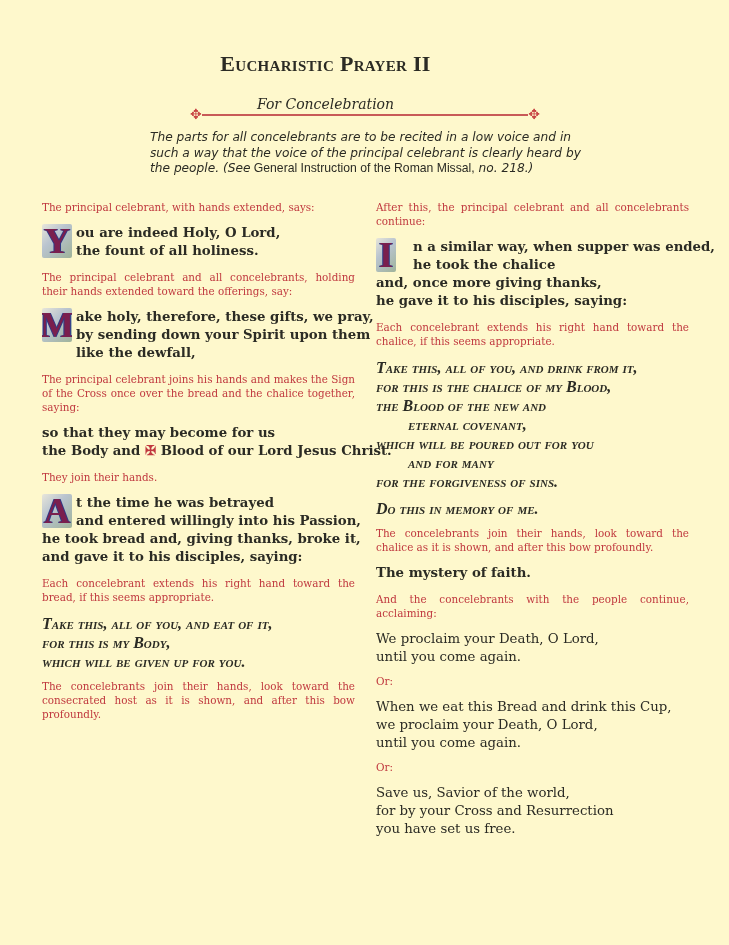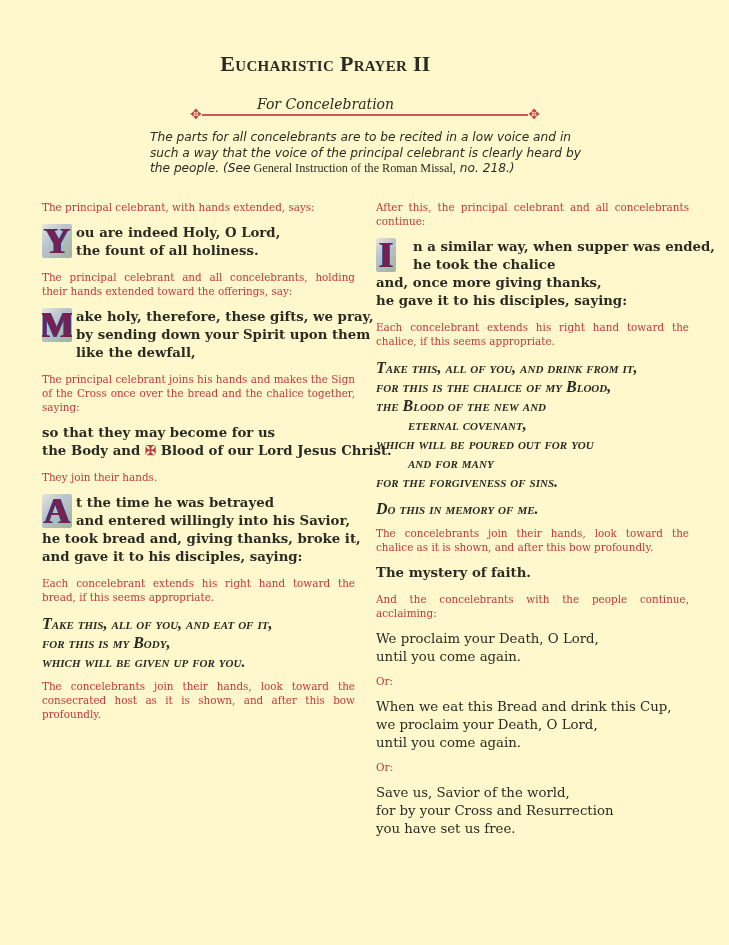--- a/index.html
+++ b/index.html
@@ -41,21 +41,21 @@
   }
   .ornament .fleur.left { left: 0; }
   .ornament .fleur.right { right: 0; }
   .intro {
     position: absolute; left: 150px; top: 130px; width: 440px;
     font-family: "DejaVu Sans", sans-serif;
     font-size: 12.2px; line-height: 15.5px;
     color: #2b2b24;
   }
   .intro i { font-style: italic; }
-  .intro .norm { font-family: Liberation Serif, serif; font-style: normal; }
+  .intro .norm { font-family: Liberation Sans, sans-serif; font-style: normal; }
 
   .col { position: absolute; top: 200px; width: 313px; }
   .col.left { left: 42px; }
   .col.right { left: 376px; }
 
   .rubric {
     font-family: "DejaVu Serif", serif;
     font-size: 10.4px;
     line-height: 14px;
     color: #c0393f;
@@ -152,21 +152,21 @@
   <div class="prayer">
     <span class="line">so that they may become for us</span>
     <span class="line"><span>the Body and </span><span class="red-cross">✠</span><span> Blood of our Lord Jesus Christ.</span></span>
   </div>
 
   <p class="rubric">They join their hands.</p>
 
   <div class="prayer dropcap-block">
     <span class="dropcap">A</span>
     <span class="line after-cap">t the time he was betrayed</span>
-    <span class="line after-cap">and entered willingly into his Savior,</span>
+    <span class="line after-cap">and entered willingly into his Passion,</span>
     <span class="line">he took bread and, giving thanks, broke it,</span>
     <span class="line">and gave it to his disciples, saying:</span>
   </div>
 
   <p class="rubric">Each concelebrant extends his right hand toward the bread, if this seems appropriate.</p>
 
   <div class="sc">
     <span class="line">Take this, all of you, and eat of it,</span>
     <span class="line">for this is my Body,</span>
     <span class="line">which will be given up for you.</span>

